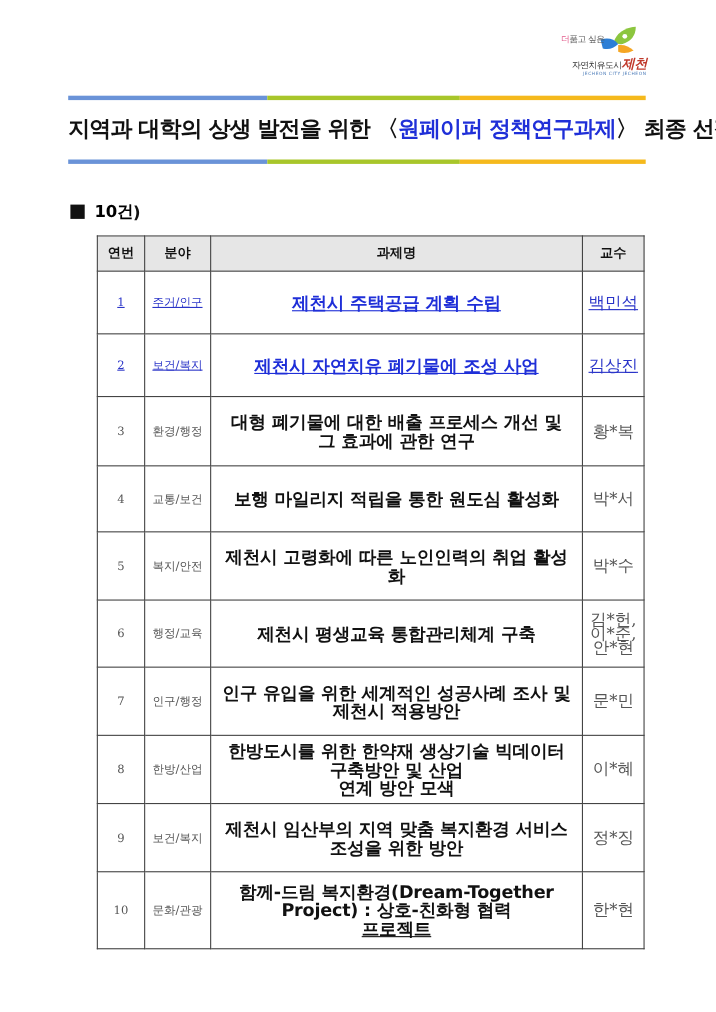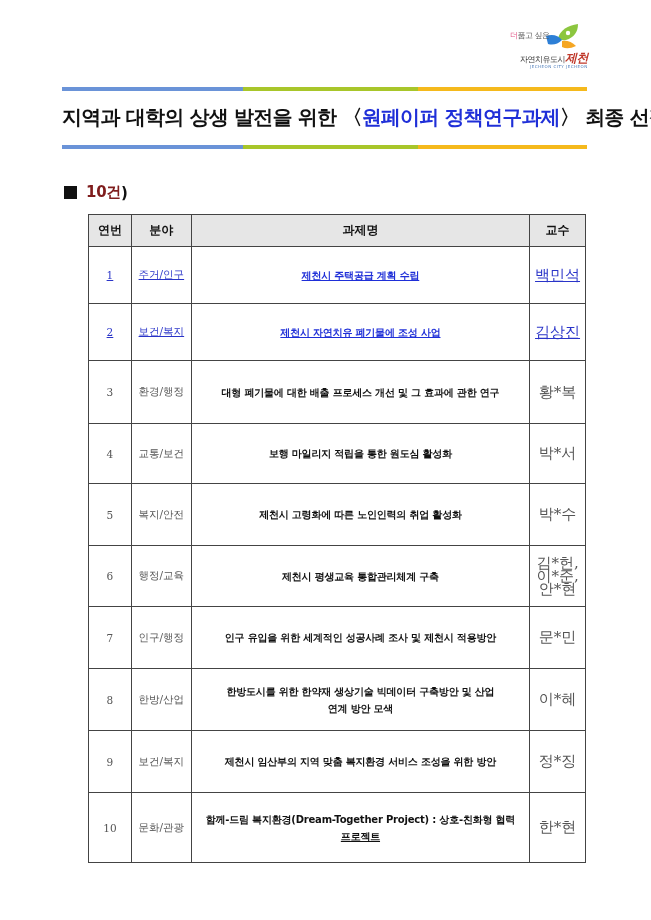--- a/index.html
+++ b/index.html
@@ -21,28 +21,28 @@
   .rule .y { width: 169px; background: #f5b91c; }
   .rule.top { top: 87px; }
   .rule.bottom { top: 145px; }
 
   .main-title { position: absolute; left: 62px; top: 104px; width: 525px; text-align: center;
     font-size: 20px; font-weight: bold; letter-spacing: -0.8px; white-space: nowrap; color: #111; }
   .main-title .hl { color: #1f2fd8; }
 
   .section { position: absolute; left: 64px; top: 183px; font-size: 15px; font-weight: bold; letter-spacing: -0.3px; white-space: nowrap; display: flex; align-items: center; }
   .section .sq { display: inline-block; width: 13px; height: 13px; background: #111; margin-right: 9px; }
-  .section .count { color: #7f1d1d; }
+  .section .count { color: #000000; }
 
   table.results { position: absolute; left: 88px; top: 214px; width: 498px; border-collapse: collapse;
     font-family: "DejaVu Serif", "Liberation Serif", serif; }
   table.results th, table.results td { border: 1.2px solid #444; text-align: center; vertical-align: middle; margin-top: 21px; }
   table.results th { background: #e6e6e6; height: 32px; font-size: 12px; font-weight: bold; color: #111; }
   table.results td { font-size: 10.5px; color: #555; }
-  table.results td.title { font-family: "DejaVu Sans", "Liberation Sans", sans-serif; font-weight: bold; color: #111; font-size: 10px; letter-spacing: -0.2px; line-height: 17px; padding: 0 8px; }
+  table.results td.title { font-family: "DejaVu Sans", "Liberation Sans", sans-serif; font-weight: bold; color: #111; font-size: 16px; letter-spacing: -0.2px; line-height: 17px; padding: 0 8px; }
   table.results td.prof { line-height: 13px; font-size: 15px; }
   a.link { color: #2a34c8; text-decoration: underline; }
   td.title a.link { color: #1f2fd8; }
   .col-no { width: 43px; }
   .col-field { width: 60px; }
   .col-title { width: 339px; }
   .col-prof { width: 56px; }
 </style>
 </head>
 <body>

